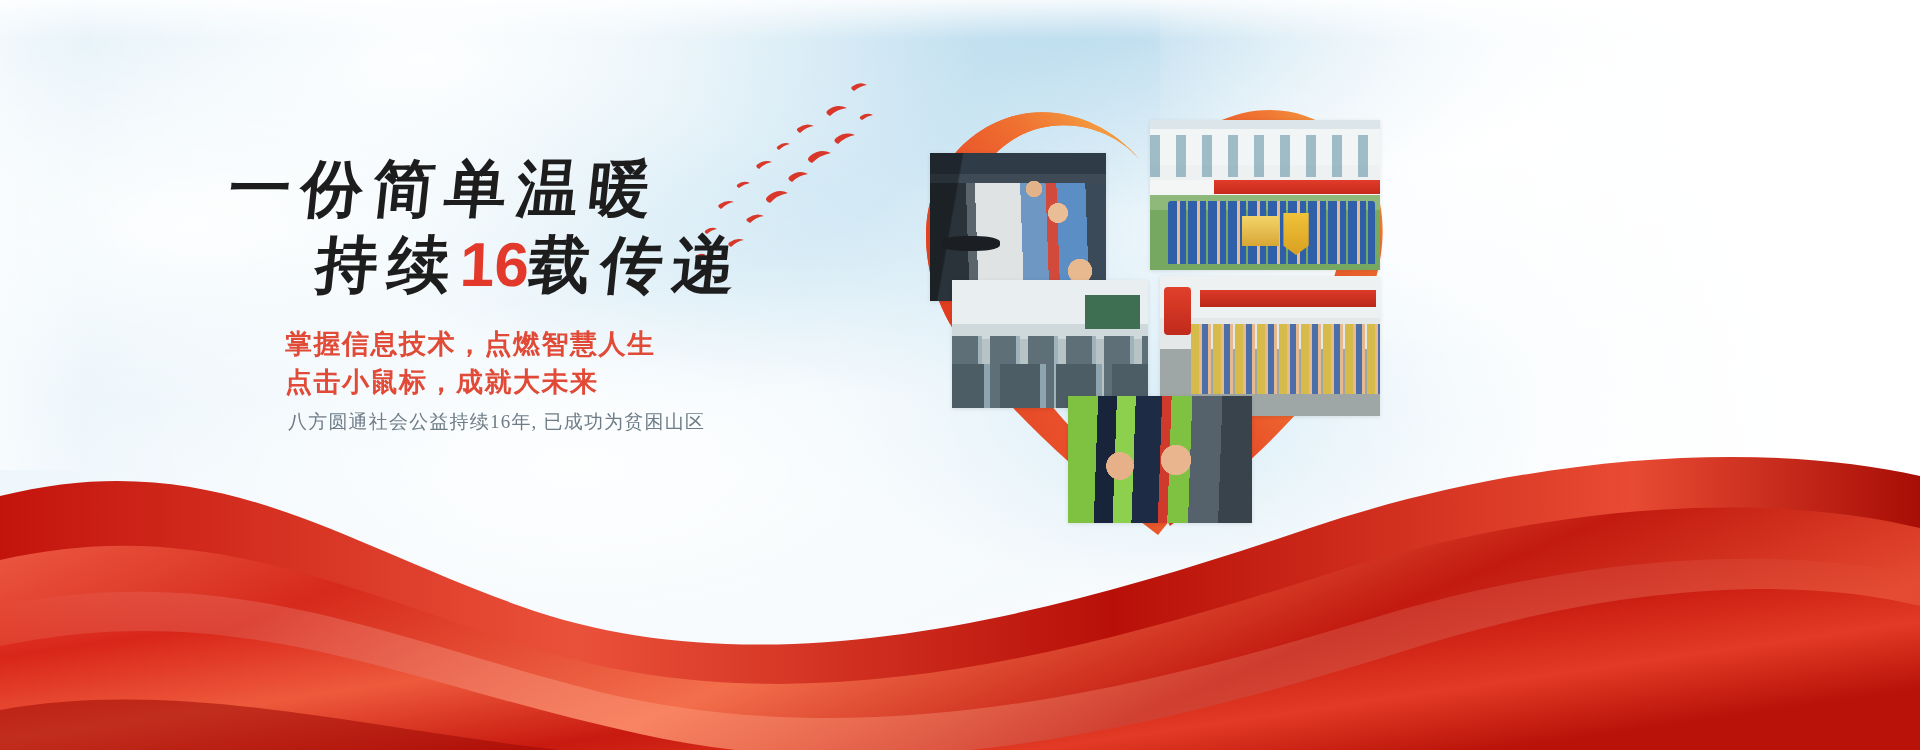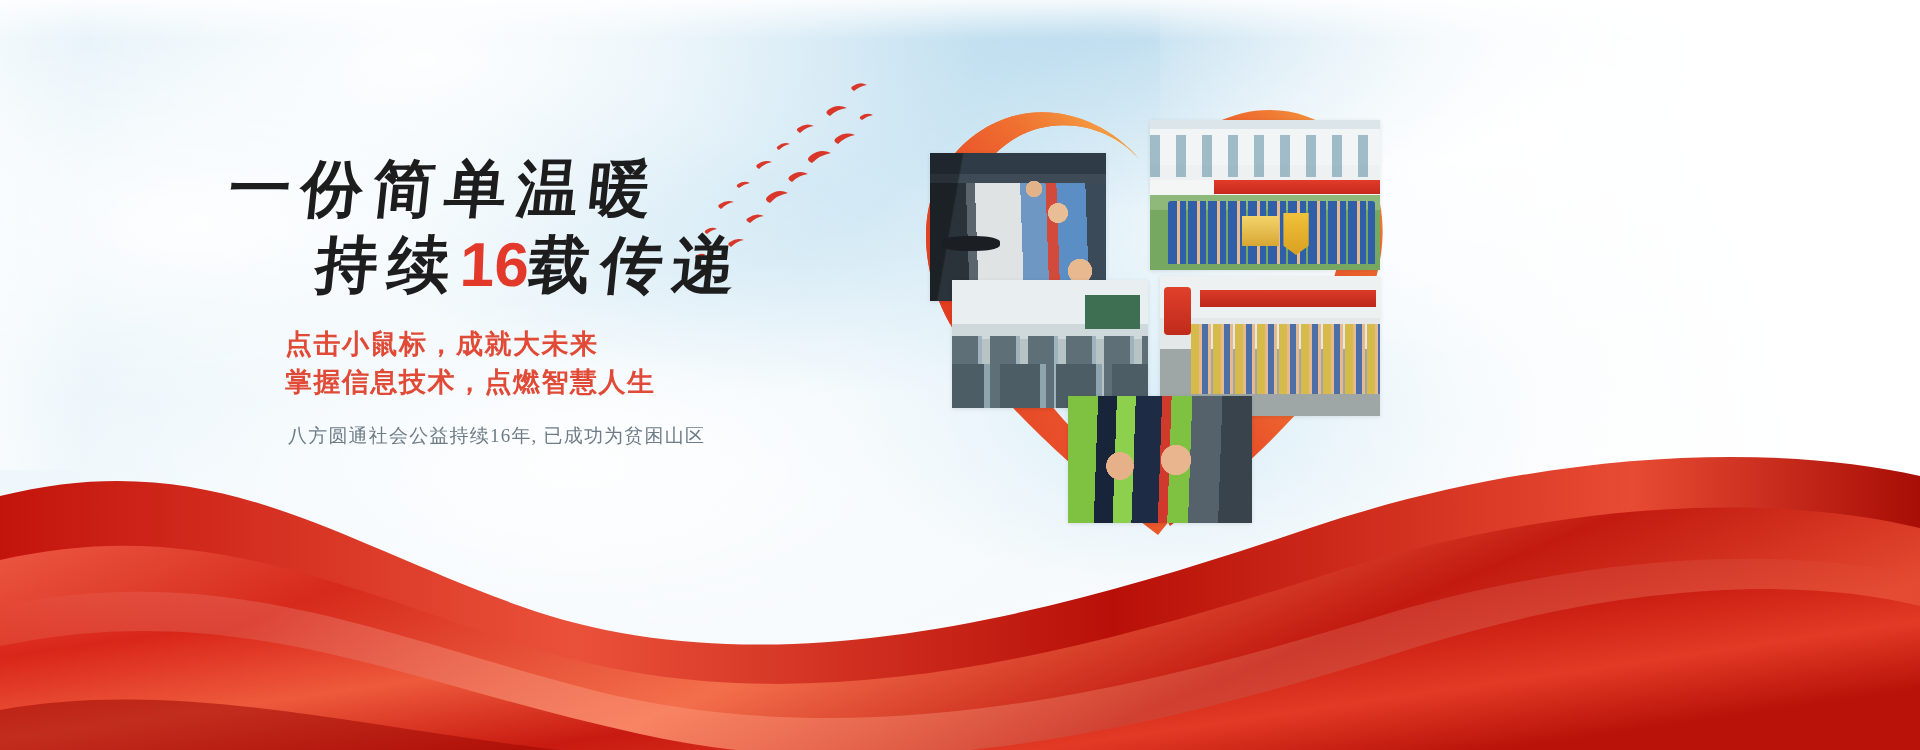--- a/index.html
+++ b/index.html
@@ -208,21 +208,21 @@
     font-weight: 700;
     font-size: 27px;
     line-height: 1.42;
     letter-spacing: 1.5px;
     white-space: nowrap;
   }
   .sub div { display: block; }
 
   .body-copy {
     position: absolute;
-    left: 288px; top: 419px;
+    left: 288px; top: 405px;
     color: #6d7c86;
     font-family: "Liberation Serif", serif;
     font-size: 19px;
     line-height: 1.78;
     letter-spacing: 1.2px;
     white-space: nowrap;
   }
 
   
   .ribbon { position: absolute; left: 0; bottom: 0; width: 1920px; height: 340px; }
@@ -336,22 +336,22 @@
     </div>
   </div>
 
   <div class="text-block">
     <div class="headline">
       <span class="l1">一份简单温暖</span>
       <span class="l2"><span>持续</span><span class="num">16</span><span>载传递</span></span>
     </div>
 
     <div class="sub">
+      <div>掌握信息技术，点燃智慧人生</div>
       <div>点击小鼠标，成就大未来</div>
-      <div>掌握信息技术，点燃智慧人生</div>
     </div>
 
     <div class="body-copy">
       <div>八方圆通社会公益持续16年, 已成功为贫困山区</div>
     </div>
   </div>
 
   <div class="ribbon">
     <svg viewBox="0 0 1920 340" preserveAspectRatio="none" xmlns="http://www.w3.org/2000/svg">
       <defs>

